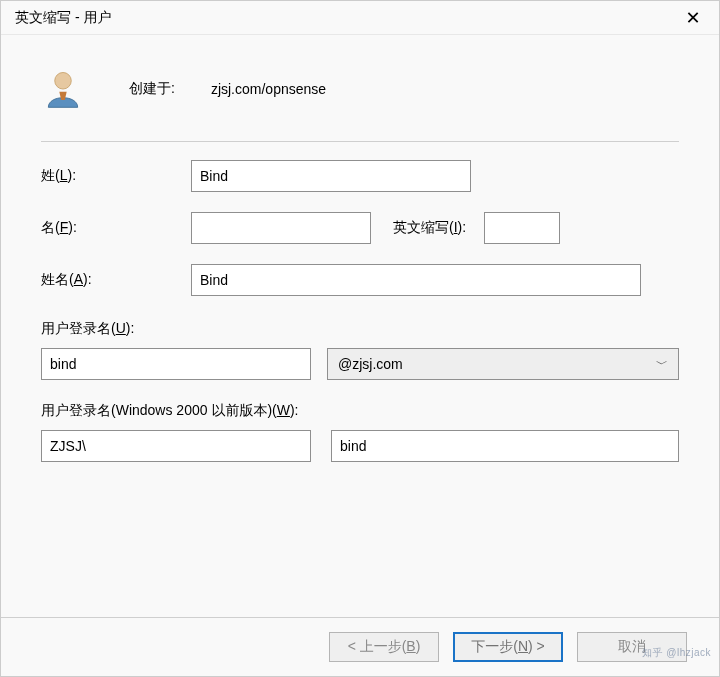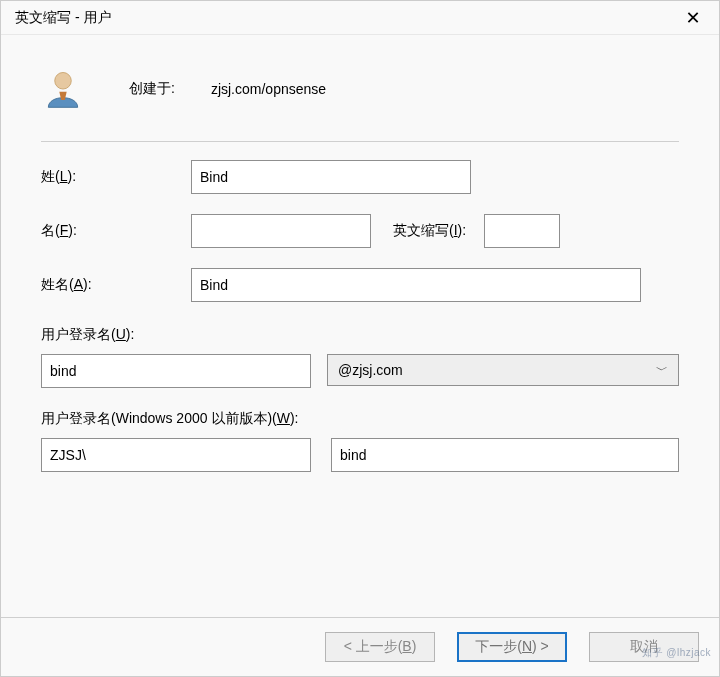--- a/index.html
+++ b/index.html
@@ -61,21 +61,21 @@
 
   
   .name-grid { display: grid; grid-template-columns: 150px 1fr; row-gap: 20px; align-items: center; }
   .name-label { }
   .name-label u { text-decoration: underline; }
 
   input.text, .combo, .ro {
     height: 32px;
     border: 1px solid #8f8f8f;
     background: #fff;
-    padding: 16px 8px;
+    padding: 8px 8px;
     font: inherit;
   }
 
   .row-surname input { width: 280px; }
   .row-given { display:flex; align-items:center; gap:18px; }
   .row-given input.given { width: 180px; }
   .row-given .init-label { margin-left:4px; }
   .row-given input.initials { width: 76px; }
   .row-full input { width: 450px; }
 
@@ -97,22 +97,22 @@
   .ro { flex:0 0 270px; display:flex; align-items:center; background:#fff;}
   .win2k-row input.sam { flex:1; }
 
   .footer-sep { border:none; border-top:1px solid #cfcfcf; margin: 0; }
 
   .footer {
     height: 58px;
     display:flex;
     align-items:center;
     justify-content:flex-end;
-    padding-right: 20px;
-    gap: 22px;
+    padding-right: 32px;
+    gap: 14px;
     position: relative;
   }
   button.btn {
     height: 30px;
     min-width: 110px;
     padding: 0 12px;
     font: inherit;
     background: #efefef;
     border: 1px solid #b5b5b5;
     color: #888;

